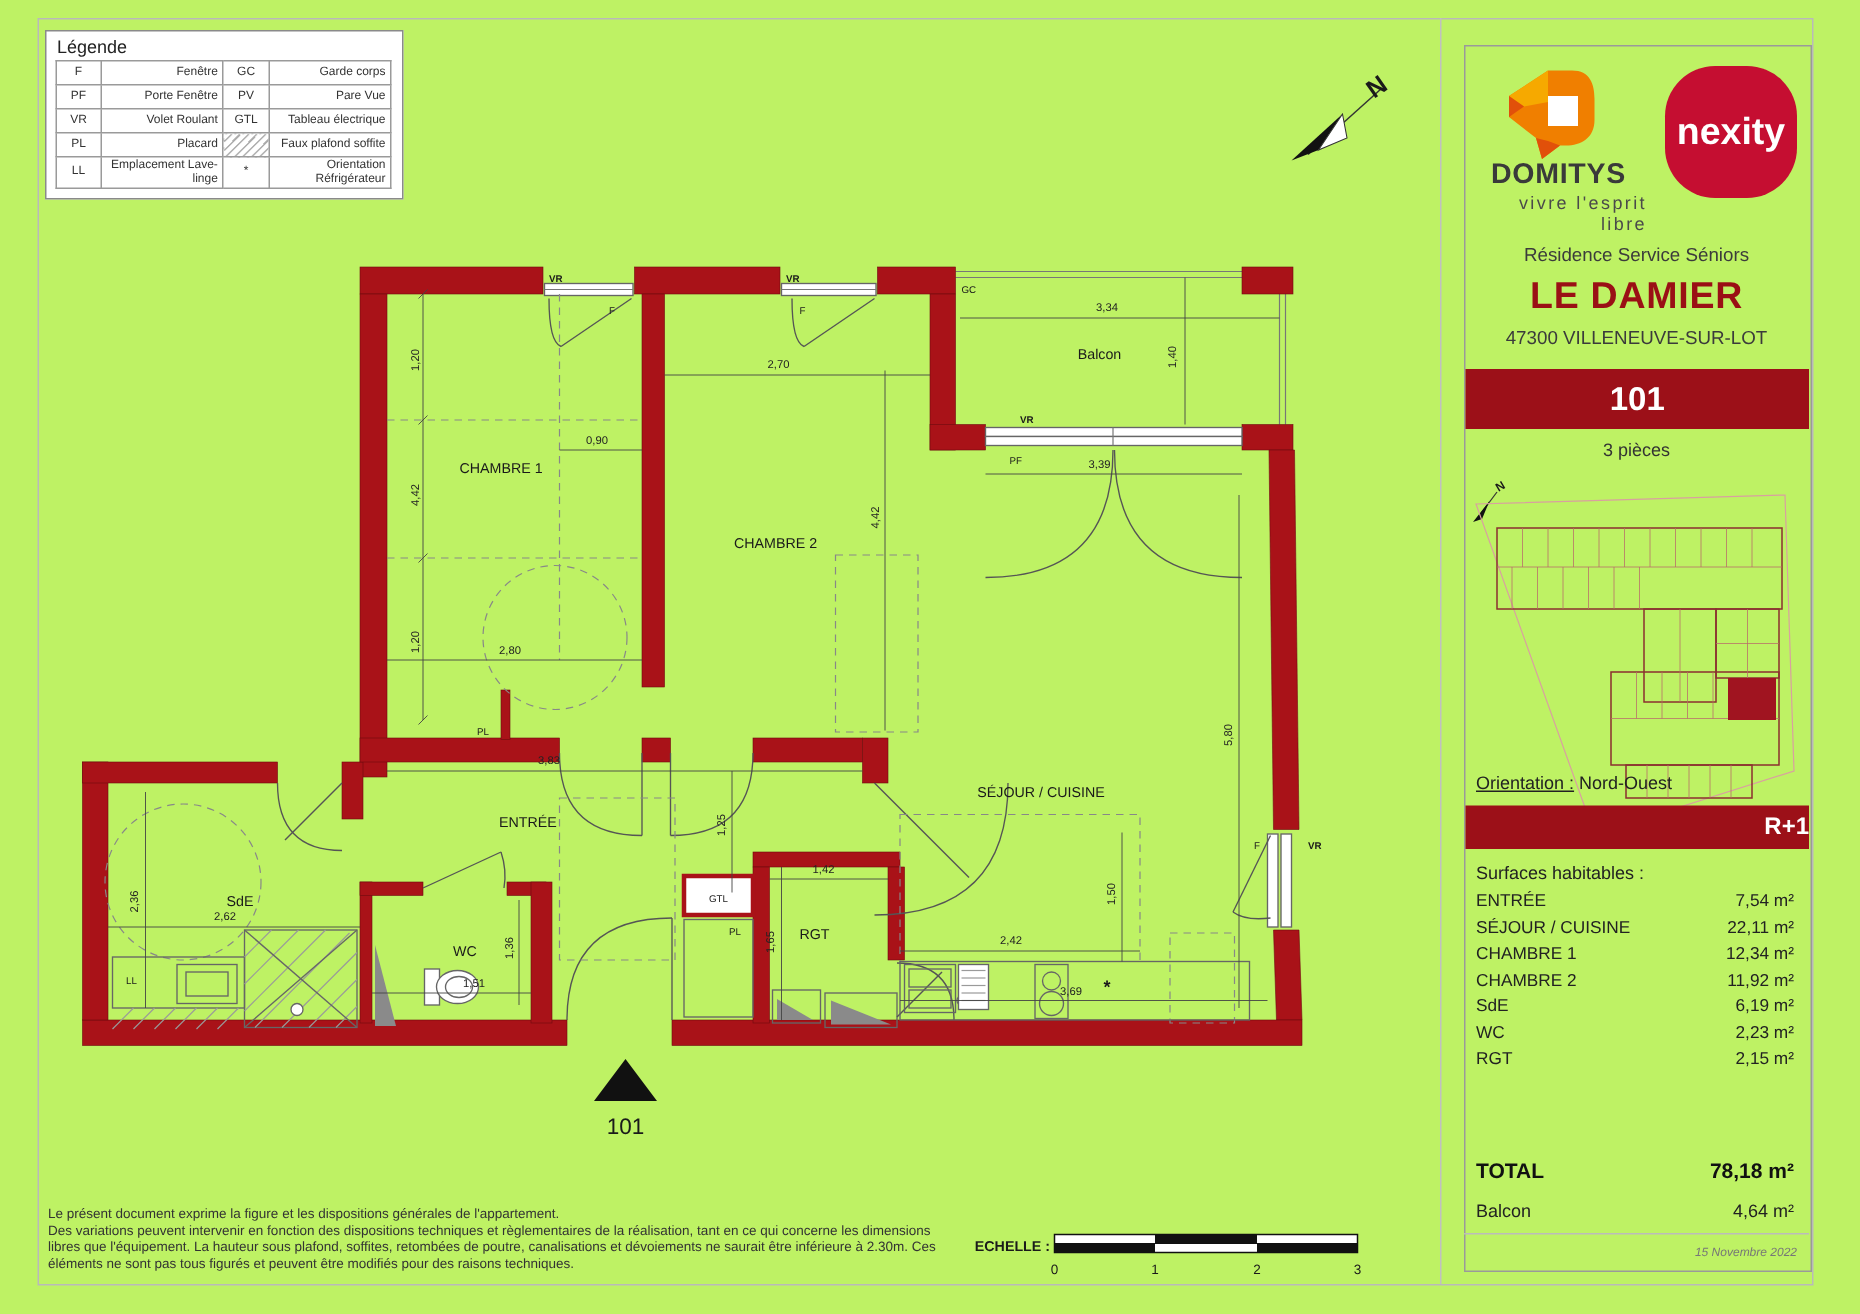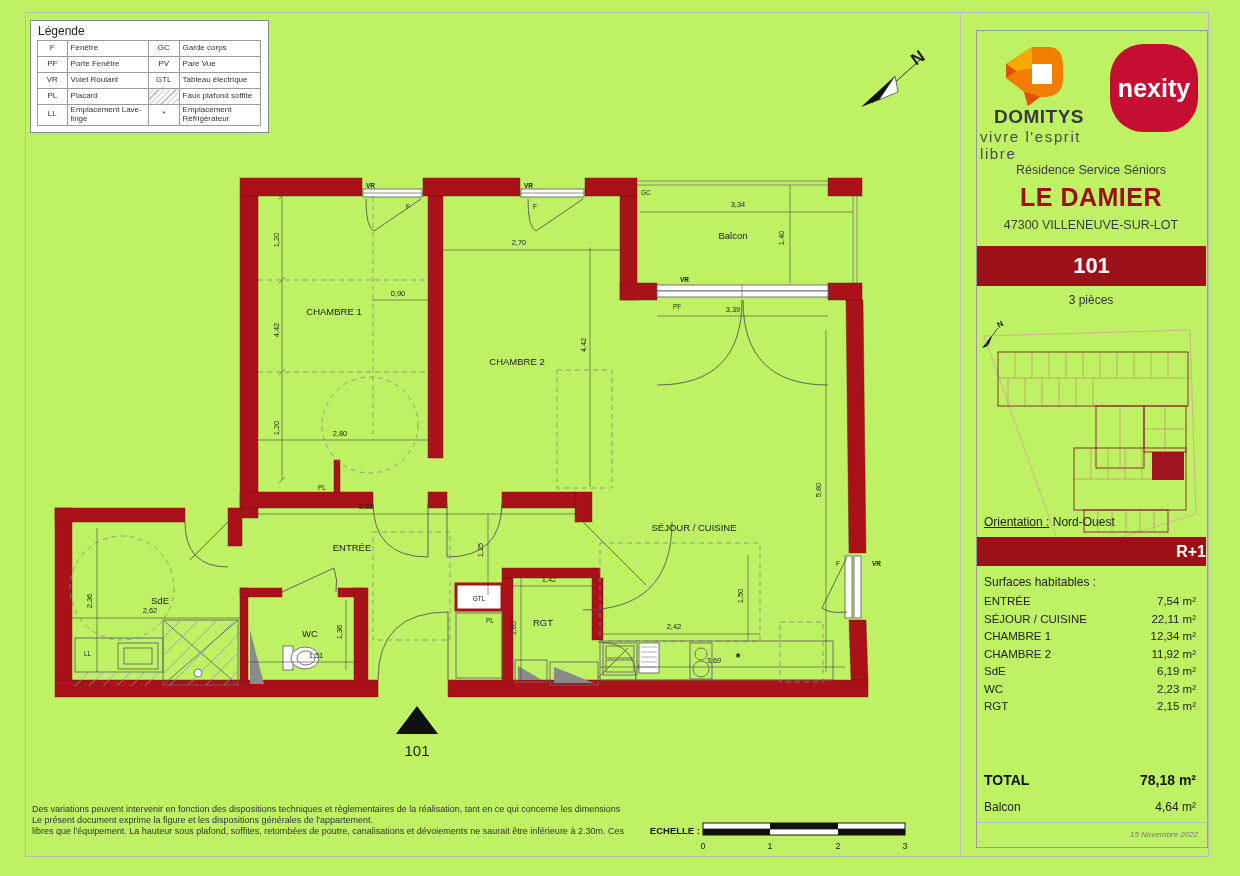--- a/index.html
+++ b/index.html
@@ -4,21 +4,21 @@
 <style>
   html,body{margin:0;padding:0;background:#e8e8e8;font-family:"Liberation Sans",sans-serif;}
   .sheet{position:relative;width:1240px;height:876px;background:#bef264;overflow:hidden;}
   .outer-border{position:absolute;left:25px;top:12px;width:1182px;height:843px;border:1px solid #b9b9b9;}
   .v-sep{position:absolute;left:960px;top:12px;width:1px;height:844px;background:#c0c0c0;}
 
   
   .legend{position:absolute;left:30px;top:20px;width:237px;background:#fff;border:1px solid #8a8a8a;z-index:5;}
   .legend-title{font-size:12px;color:#222;padding:3px 7px 2px 7px;}
   .legend table{border-collapse:collapse;width:224px;margin:0 6px 6px 6px;}
-  .legend td{border:1px solid #9a9a9a;font-size:8px;color:#333;padding:1px 3px;height:13px;line-height:1.1;}
+  .legend td{border:1px solid #9a9a9a;font-size:8px;color:#333;padding:1px 3px;height:13px;line-height:1.1;text-align:right;}
   .legend td.ab{width:26px;text-align:center;}
   .legend td.lb{width:82px;}
   .legend td.hatch-cell{background:repeating-linear-gradient(135deg,#fff 0 3px,#aaa 3px 4px);}
 
   
   .plan-svg{position:absolute;left:25px;top:12px;z-index:1;}
   .w{fill:#A91218;stroke:#6e0a10;stroke-width:.4;}
   .thin{stroke:#777;stroke-width:.8;fill:none;}
   .door{stroke:#555;stroke-width:.9;fill:none;}
   .fix{stroke:#666;stroke-width:.9;fill:#fff;}
@@ -39,21 +39,21 @@
 
   
   .footer{position:absolute;left:32px;top:804px;width:620px;z-index:4;}
   .fline{font-size:9px;color:#333;line-height:11px;}
 
   
   .panel-border{position:absolute;left:976px;top:30px;width:230px;height:816px;border:1px solid #9a9a9a;z-index:2;}
   .panel-el{position:absolute;z-index:6;}
   .domitys-logo{left:1002px;top:44px;}
   .domitys-word{left:980px;top:106px;width:118px;text-align:center;font-size:19px;font-weight:bold;color:#3a3a3a;letter-spacing:.5px;}
-  .domitys-tag{left:980px;top:128px;width:118px;text-align:left;font-size:15px;color:#4a4a4a;letter-spacing:1.6px;}
+  .domitys-tag{left:980px;top:128px;width:118px;text-align:right;font-size:12px;color:#4a4a4a;letter-spacing:1.6px;}
   .nexity{left:1110px;top:44px;width:88px;height:88px;background:#C50E31;border-radius:38%;text-align:center;}
   .nexity span{color:#fff;font-size:25px;font-weight:bold;line-height:88px;letter-spacing:0;}
   .res-type{left:978px;top:163px;width:226px;text-align:center;font-size:12.5px;color:#3b3b3b;}
   .res-name{left:978px;top:183px;width:226px;text-align:center;font-size:25px;font-weight:bold;color:#9A1015;letter-spacing:.5px;}
   .res-addr{left:978px;top:218px;width:226px;text-align:center;font-size:12.5px;color:#3b3b3b;}
   .banner{left:977px;width:229px;background:#9C1018;color:#fff;text-align:center;font-weight:bold;}
   .banner-101{top:246px;height:40px;font-size:22px;line-height:40px;}
   .pieces{left:978px;top:293px;width:226px;text-align:center;font-size:12px;color:#333;}
   .minimap{left:978px;top:314px;}
   .orient{left:984px;top:515px;font-size:12px;color:#222;}
@@ -104,21 +104,21 @@
             <td class="ab">PL</td>
             <td class="lb">Placard</td>
             <td class="ab hatch-cell"></td>
             <td class="lb">Faux plafond soffite</td>
           </tr>
 
           <tr>
             <td class="ab">LL</td>
             <td class="lb">Emplacement Lave-linge</td>
             <td class="ab">*</td>
-            <td class="lb">Emplacement Réfrigérateur</td>
+            <td class="lb">Orientation Réfrigérateur</td>
           </tr>
         </tbody>
     </table>
   </div>
 
   <svg class="plan-svg" width="935" height="844" viewBox="25 12 935 844" xmlns="http://www.w3.org/2000/svg">
 
     <g>
       <line x1="872" y1="103" x2="921" y2="59" stroke="#333" stroke-width="1"></line>
       <polygon points="861,107 895,76 879,100" fill="#111"></polygon>
@@ -369,23 +369,24 @@
       <rect x="838" y="829" width="67" height="6" fill="#111"></rect>
       <text class="sc-num" x="703" y="849">0</text>
       <text class="sc-num" x="770" y="849">1</text>
       <text class="sc-num" x="838" y="849">2</text>
       <text class="sc-num" x="905" y="849">3</text>
     </g>
   </svg>
 
   <div class="footer">
 
-  <div class="fline">Des variations peuvent intervenir en fonction des dispositions techniques et règlementaires de la réalisation, tant en ce qui concerne les dimensions</div>
-      <div class="fline">Le présent document exprime la figure et les dispositions générales de l'appartement.</div>
+  <div class="fline">Le présent document exprime la figure et les dispositions générales de l'appartement.</div>
+      <div class="fline">Des variations peuvent intervenir en fonction des dispositions techniques et règlementaires de la réalisation, tant en ce qui concerne les dimensions</div>
       <div class="fline">libres que l'équipement. La hauteur sous plafond, soffites, retombées de poutre, canalisations et dévoiements ne saurait être inférieure à 2.30m. Ces</div>
+      <div class="fline">éléments ne sont pas tous figurés et peuvent être modifiés pour des raisons techniques.</div>
     </div>
 
   <div class="panel-border"></div>
 
   <svg class="panel-el domitys-logo" width="64" height="62" viewBox="0 0 64 62" xmlns="http://www.w3.org/2000/svg">
     <path d="M4,20 L30,3 L46,3 C58,3 61,12 61,22 L61,36 C61,48 52,53 42,53 L38,53 L26,62 L22,48 L4,34 Z" fill="#F07F00"></path>
     <polygon points="4,20 30,3 30,24 14,27" fill="#F6A900"></polygon>
     <polygon points="22,48 26,62 38,53 30,50" fill="#E1500A"></polygon>
     <polygon points="4,20 14,27 4,34" fill="#E1500A"></polygon>
     <rect x="30" y="20" width="20" height="20" fill="#fff"></rect>

